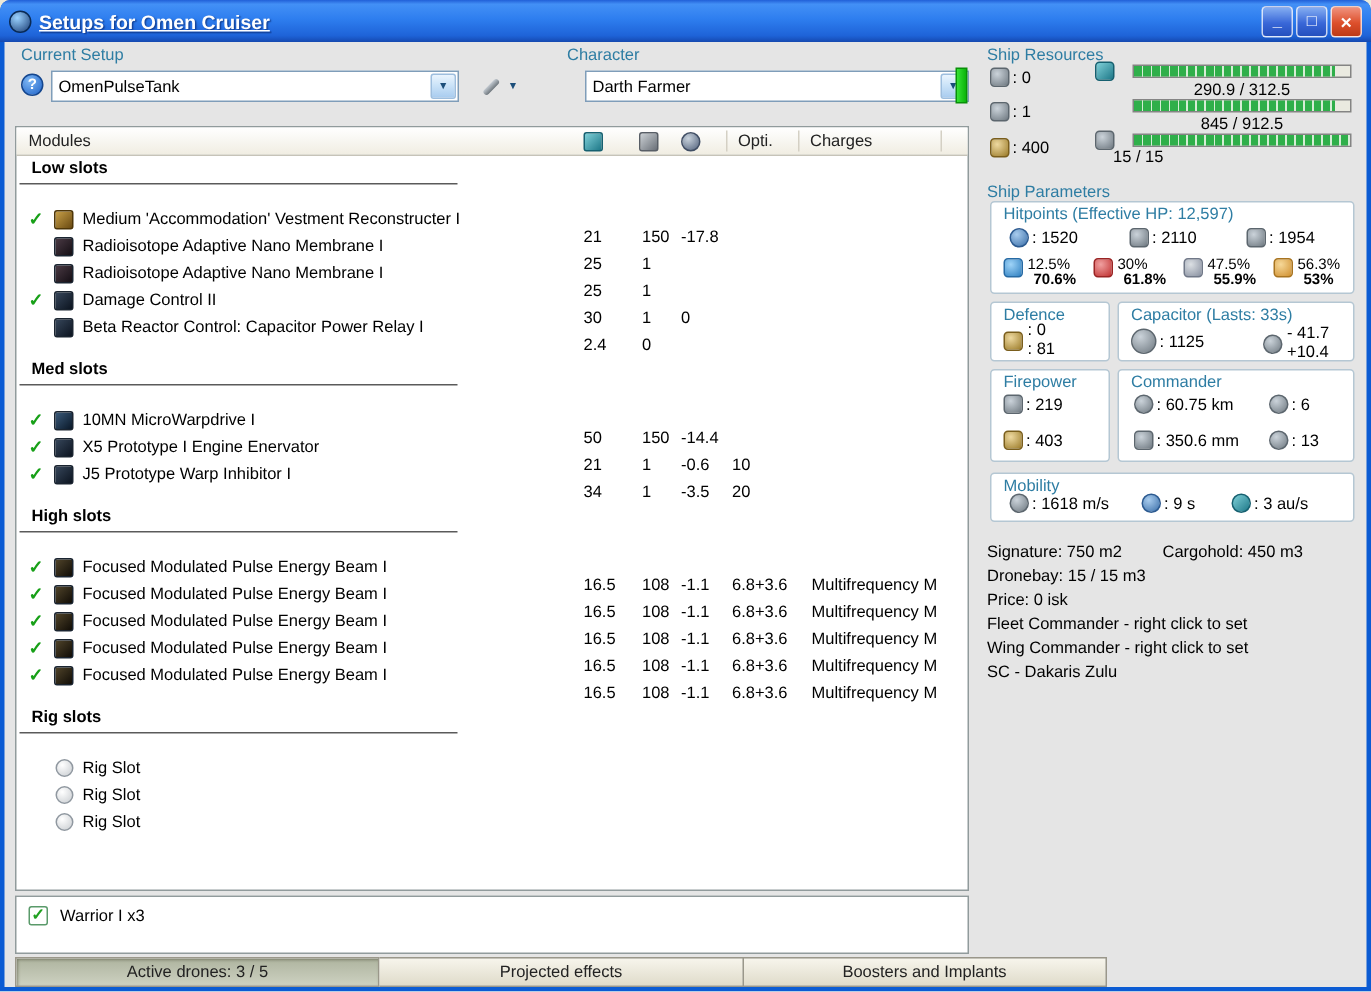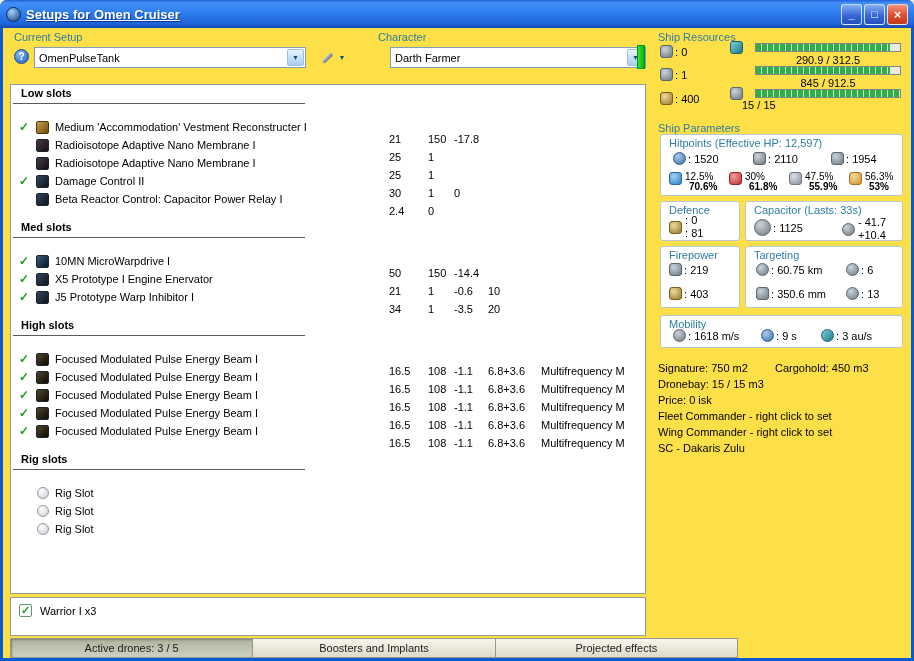--- a/index.html
+++ b/index.html
@@ -14,21 +14,21 @@
     display:flex; align-items:center; padding:0 6px; }
   .tb-icon { width:15px; height:15px; border-radius:50%;
     background:radial-gradient(circle at 35% 30%,#9AD2FF,#1A3C74); border:1px solid #0A2A54; margin-right:5px; flex:0 0 auto; }
   .tb-title { color:#FFF; font-size:13px; font-weight:bold; text-shadow:1px 1px 1px rgba(0,20,80,.55); flex:1;text-decoration:underline; }
   .tb-btn { width:21px; height:21px; margin-left:2px; border:1px solid rgba(255,255,255,.75); border-radius:3px;
     color:#FFF; font-size:11px; font-weight:bold; display:flex; align-items:center; justify-content:center;
     background:linear-gradient(180deg,#84AEF2,#3967D8 55%,#2450BE); }
   .tb-btn.close { background:linear-gradient(180deg,#F0927E,#DD4F2B 55%,#BE3A17); font-size:13px; }
 
   
-  .client { position:absolute; left:3px; top:28px; width:908px; height:630px; background:#fde047; }
+  .client { position:absolute; left:3px; top:28px; width:908px; height:630px; background:#e5e5e5; }
   .abs { position:absolute; }
   .sec-label { position:absolute; color:#2E7DA3; font-size:11px; white-space:nowrap; }
 
   
   .xp-select { position:absolute; height:21px; background:#FFF; border:1px solid #7F9DB9; display:flex; align-items:center; }
   .xs-text { flex:1; padding-left:4px; font-size:11px; white-space:nowrap; overflow:hidden; }
   .xs-btn { width:17px; height:17px; margin:1px; border:1px solid #9EBEDE; border-radius:2px;
     background:linear-gradient(180deg,#EAF4FD,#CBE3F8 45%,#A9CCEF); display:flex; align-items:center; justify-content:center; }
   .xs-arrow { font-size:7px; color:#1C4E7A; line-height:1; }
 
@@ -144,20 +144,31 @@
     <span class="sec-label" style="left:375px;top:3px">Character</span>
     <div class="xp-select" style="left:387px;top:19px;width:256px">
       <span class="xs-text">Darth Farmer</span>
       <span class="xs-btn">
           <span class="xs-arrow">▼</span>
         </span>
     </div>
     <span class="char-ind" style="left:634px;top:17px"></span>
 
     <div class="modules-panel">
+      <div class="mp-header">
+        <span class="mp-title">Modules</span>
+        <span class="hicn cpu-h"></span>
+        <span class="hicn pg-h"></span>
+        <span class="hicn cap-h"></span>
+        <span class="hsep" style="left:473px"></span>
+        <span class="htext" style="left:481px">Opti.</span>
+        <span class="hsep" style="left:521px"></span>
+        <span class="htext" style="left:529px">Charges</span>
+        <span class="hsep" style="left:616px"></span>
+      </div>
       <div class="mp-list">
 
         <div class="ghead first">
             <span>Low slots</span>
           </div>
 
         <div class="mrow">
           <span class="chk">✓</span>
           <span class="micn i-rep"></span>
           <span class="mname">Medium 'Accommodation' Vestment Reconstructer I</span>
@@ -302,22 +313,22 @@
       <div class="drone-row">
         <span class="cbx">
             <span class="cbx-check">✓</span>
           </span>
         <span>Warrior I x3</span>
       </div>
     </div>
 
     <div class="tabs">
       <div class="tab active">Active drones: 3 / 5</div>
+      <div class="tab">Projected effects</div>
       <div class="tab">Boosters and Implants</div>
-      <div class="tab">Projected effects</div>
     </div>
 
     <span class="sec-label" style="left:655px;top:3px">Ship Resources</span>
 
     <div class="stat" style="left:657px;top:17px">
       <span class="sicn"></span>
       <span class="sv">0</span>
     </div>
     <div class="stat" style="left:657px;top:40px">
       <span class="sicn"></span>
@@ -423,21 +434,21 @@
         <span class="sicn"></span>
         <span class="sv">219</span>
       </div>
       <div class="stat" style="left:8px;top:40px">
         <span class="sicn gold"></span>
         <span class="sv">403</span>
       </div>
     </div>
 
     <div class="pbox" style="left:742px;top:218px;width:158px;height:62px">
-      <span class="plabel">Targeting</span>
+      <span class="plabel">Commander</span>
       <div class="stat" style="left:10px;top:16px">
         <span class="sicn round"></span>
         <span class="sv">60.75 km</span>
       </div>
       <div class="stat" style="left:100px;top:16px">
         <span class="sicn round"></span>
         <span class="sv">6</span>
       </div>
       <div class="stat" style="left:10px;top:40px">
         <span class="sicn"></span>

